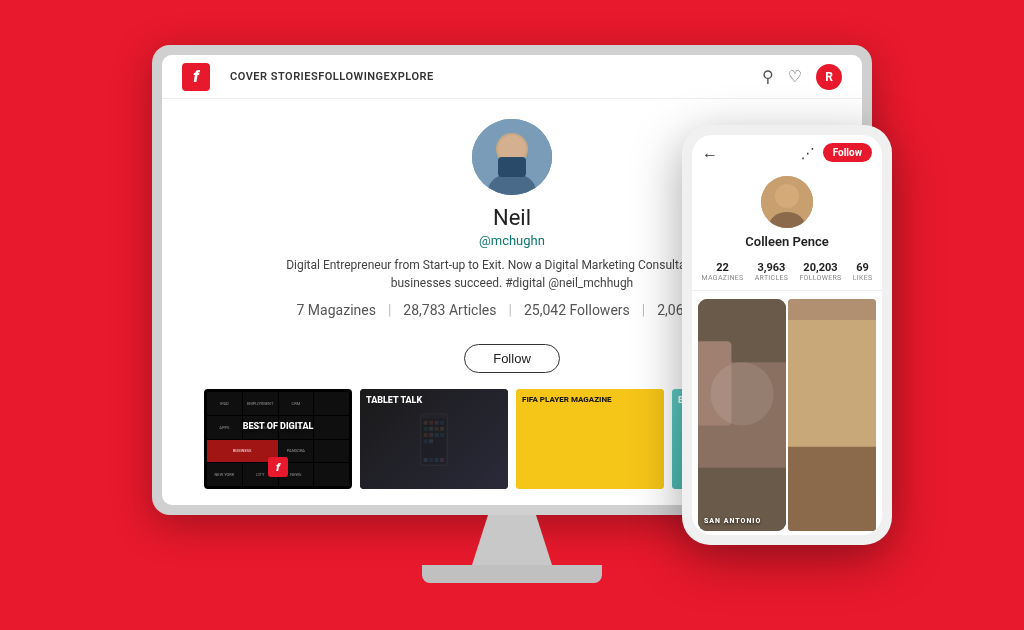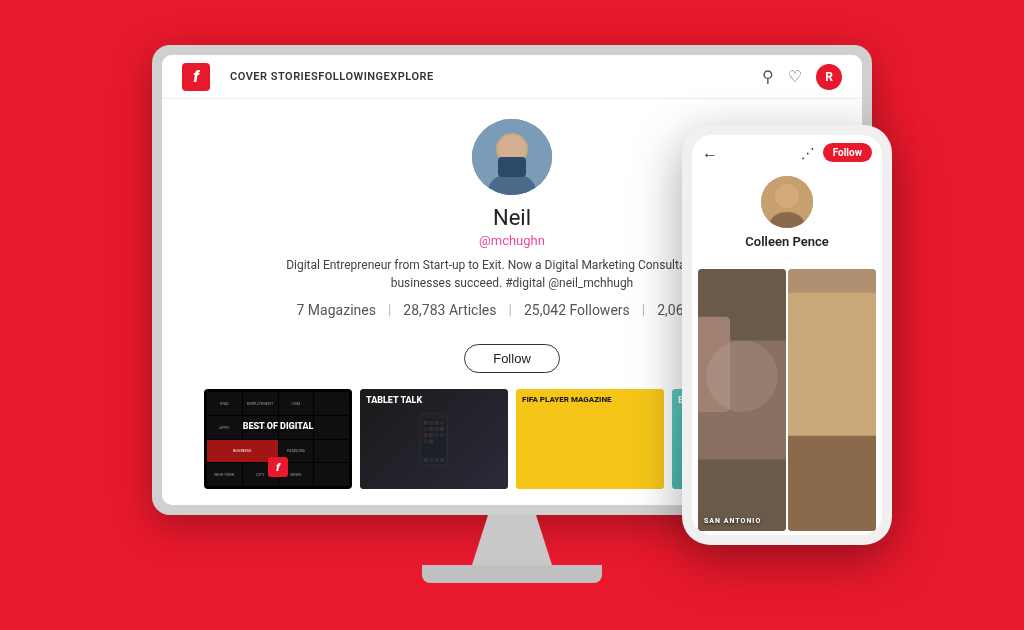--- a/index.html
+++ b/index.html
@@ -166,21 +166,21 @@
 
     .profile-name {
       font-size: 22px;
       font-weight: 400;
       color: #222;
       margin-bottom: 3px;
     }
 
     .profile-handle {
       font-size: 13px;
-      color: #ec4899;
+      color: #0f766e;
       margin-bottom: 8px;
     }
 
     .profile-bio {
       font-size: 12px;
       color: #444;
       text-align: center;
       max-width: 480px;
       line-height: 1.5;
       margin-bottom: 10px;
@@ -534,23 +534,41 @@
               <svg width="52" height="52" viewBox="0 0 52 52" xmlns="http://www.w3.org/2000/svg">
                 <rect width="52" height="52" fill="#c8a070"></rect>
                 <circle cx="26" cy="20" r="12" fill="#d4aa78"></circle>
                 <ellipse cx="26" cy="50" rx="18" ry="14" fill="#8a6a4a"></ellipse>
               </svg>
             </div>
           </div>
           <div class="phone-name">Colleen Pence</div>
         </div>
 
+        <div class="phone-stats">
+          <div class="phone-stat">
+            <span class="phone-stat-number">22</span>
+            <span class="phone-stat-label">MAGAZINES</span>
+          </div>
+          <div class="phone-stat">
+            <span class="phone-stat-number">3,963</span>
+            <span class="phone-stat-label">ARTICLES</span>
+          </div>
+          <div class="phone-stat">
+            <span class="phone-stat-number">20,203</span>
+            <span class="phone-stat-label">FOLLOWERS</span>
+          </div>
+          <div class="phone-stat">
+            <span class="phone-stat-number">69</span>
+            <span class="phone-stat-label">LIKES</span>
+          </div>
+        </div>
 
         <div class="phone-images-row">
-          <div class="phone-image-thumb phone-img-1" style="position:relative;">
+          <div class="phone-image-thumb phone-img-1" style="position:relative;border-radius:9px;">
             <svg width="100%" height="100%" viewBox="0 0 90 110" preserveAspectRatio="xMidYMid slice" xmlns="http://www.w3.org/2000/svg">
               <rect width="90" height="110" fill="#6a5a4a"></rect>
               <rect x="0" y="30" width="90" height="50" fill="#8a7060"></rect>
               <rect x="10" y="20" width="30" height="40" fill="#a08070" rx="2"></rect>
               <circle cx="45" cy="45" r="15" fill="rgba(255,255,255,0.1)"></circle>
             </svg>
             <span style="position:absolute;bottom:6px;left:6px;color:white;font-size:7px;font-weight:800;letter-spacing:1px;text-shadow:0 1px 3px rgba(0,0,0,0.7);">SAN ANTONIO</span>
           </div>
           <div class="phone-image-thumb phone-img-2">
             <svg width="100%" height="100%" viewBox="0 0 90 110" preserveAspectRatio="xMidYMid slice" xmlns="http://www.w3.org/2000/svg">

